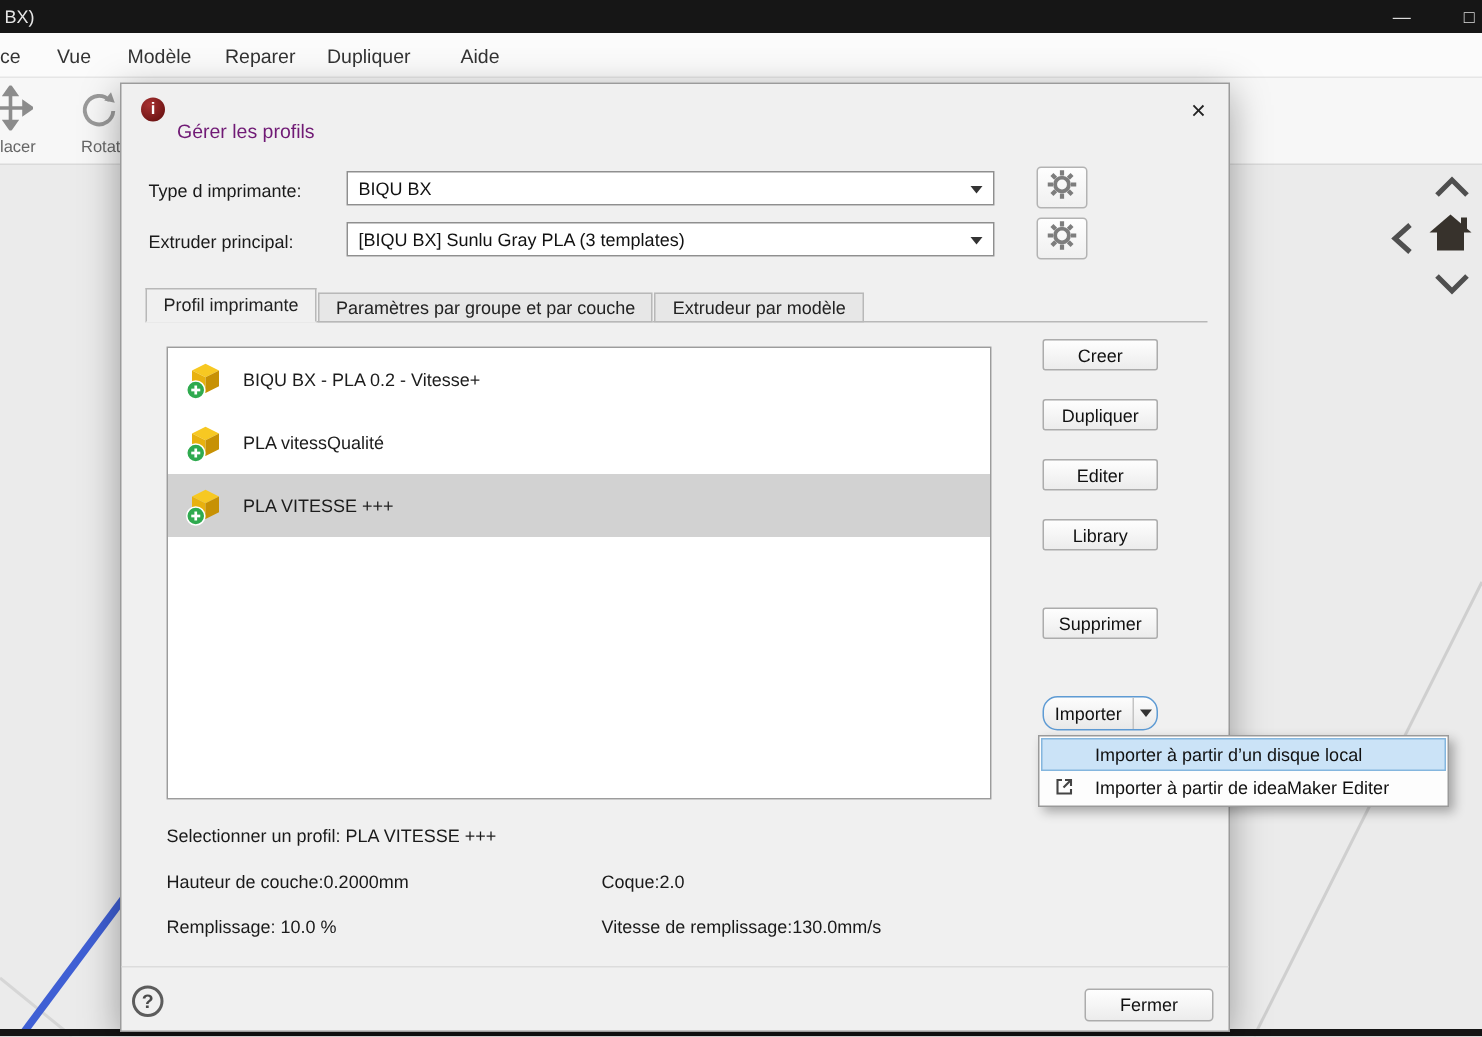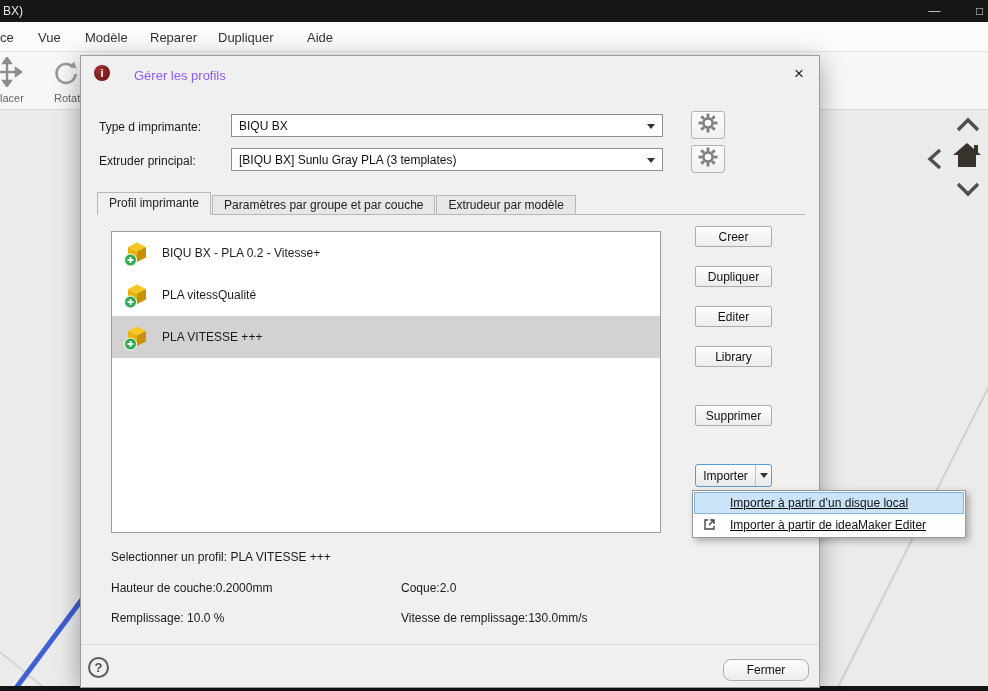--- a/index.html
+++ b/index.html
@@ -33,21 +33,21 @@
   .nav-up{left:955px; top:117px;} .nav-left{left:927px; top:147px;}
   .nav-home{left:950px; top:139px;} .nav-down{left:955px; top:181px;}
 
   
   .dialog { position:absolute; left:80px; top:55px; width:740px; height:633px; background:#f0f0f0;
             border:1px solid #9b9b9b; box-shadow:0 6px 24px rgba(0,0,0,0.35); z-index:10; }
 
   .dlg-icon { position:absolute; left:13px; top:9px; width:16px; height:16px; border-radius:50%;
               background:radial-gradient(circle at 35% 30%, #a83232, #5e0c0c);
               color:#fff; font-size:11px; font-weight:bold; display:flex; align-items:center; justify-content:center; }
-  .dlg-title { position:absolute; left:37px; top:12px; font-size:13px; color:#8b5cf6;margin-left:16px; }
+  .dlg-title { position:absolute; left:37px; top:24px; font-size:13px; color:#701a75; }
   .dlg-close { position:absolute; left:704px; top:5px; width:28px; height:25px; display:flex; align-items:center;
                justify-content:center; font-size:17px; color:#222; cursor:default; }
 
   .frm-label { position:absolute; font-size:12px; color:#1a1a1a; }
   .lab-printer { left:18px; top:64px; } .lab-extruder { left:18px; top:98px; }
 
   .combo { position:absolute; left:150px; width:432px; height:23px; background:#fff; border:1px solid #8f8f8f;
            font-size:12px; color:#111; display:flex; align-items:center; padding:0 22px 0 7px; white-space:nowrap; overflow:hidden; }
   .combo-printer { top:58px; } .combo-extruder { top:92px; }
   .combo-arrow { position:absolute; right:7px; top:9px; width:0; height:0;
@@ -68,40 +68,40 @@
   .profile { height:42px; display:flex; align-items:center; padding-left:10px; font-size:12px; color:#1c1c1c; }
   .profile.selected { background:#d2d2d2; }
   .cube { width:30px; height:30px; margin-right:10px; flex:0 0 30px; }
 
   .side-btn { position:absolute; left:614px; width:77px; height:21px; background:linear-gradient(#fefefe,#ececec);
               border:1px solid #acacac; border-radius:2px; font-size:12px; color:#111;
               display:flex; align-items:center; justify-content:center; }
   .btn-create{top:170px}.btn-duplicate{top:210px}.btn-edit{top:250px}.btn-compare{top:290px}.btn-delete{top:349px}
 
   .import-btn { position:absolute; left:614px; top:408px; width:77px; height:23px; border:1px solid #5e9bd4;
-                border-radius:3px; background:linear-gradient(#fdfdfd,#e9e9e9); display:flex; align-items:center; font-size:12px; color:#111; }
+                border-radius:10px; background:linear-gradient(#fdfdfd,#e9e9e9); display:flex; align-items:center; font-size:12px; color:#111; }
   .import-label { flex:1; text-align:center; }
   .import-arrow-zone { width:16px; height:100%; display:flex; align-items:center; justify-content:center; border-left:1px solid #c4c4c4; }
   .import-arrow { width:0; height:0; border-left:4px solid transparent; border-right:4px solid transparent; border-top:5px solid #333; }
 
   .sum { position:absolute; font-size:12px; color:#1a1a1a; }
   .sum-profile{left:30px; top:494px;} .sum-lh{left:30px; top:525px;} .sum-shell{left:320px; top:525px;}
   .sum-fill{left:30px; top:555px;} .sum-speed{left:320px; top:555px;}
 
   .dlg-divider { position:absolute; left:0; top:588px; width:738px; height:1px; background:#dcdcdc; }
 
   .help-btn { position:absolute; left:7px; top:601px; width:21px; height:21px; border:2px solid #5c5c5c; border-radius:50%;
               color:#4a4a4a; font-size:13px; font-weight:bold; display:flex; align-items:center; justify-content:center; }
   .fermer-btn { position:absolute; left:642px; top:603px; width:86px; height:22px; background:linear-gradient(#fefefe,#ececec);
-                border:1px solid #acacac; border-radius:8px; font-size:12px; color:#111;
+                border:1px solid #acacac; border-radius:3px; font-size:12px; color:#111;
                 display:flex; align-items:center; justify-content:center; }
 
   
   .import-menu { position:absolute; left:692px; top:490px; width:274px; background:#fdfdfd; border:1px solid #9a9a9a;
-                 box-shadow:3px 3px 7px rgba(0,0,0,0.3); z-index:20; padding:1px;text-decoration:underline; }
+                 box-shadow:3px 3px 7px rgba(0,0,0,0.3); z-index:20; padding:1px; }
   .menu-row { height:22px; display:flex; align-items:center; font-size:12px; color:#111; position:relative; padding-left:36px; white-space:nowrap; }
   .menu-row.hl { background:#cbe3f7; border:1px solid #84b6de; padding-left:35px; }
   .ext-icon { position:absolute; left:9px; top:4px; }
 </style>
 </head>
 <body>
 
 <div id="screen">
 
   <svg class="viewport-lines" width="988" height="691">

